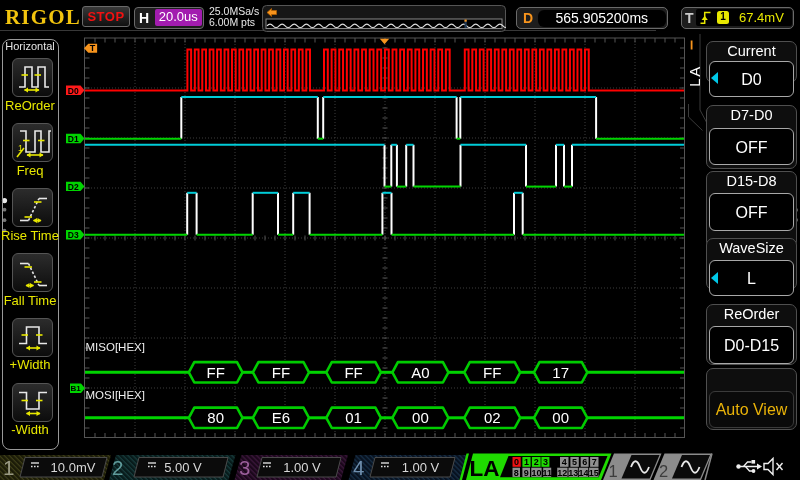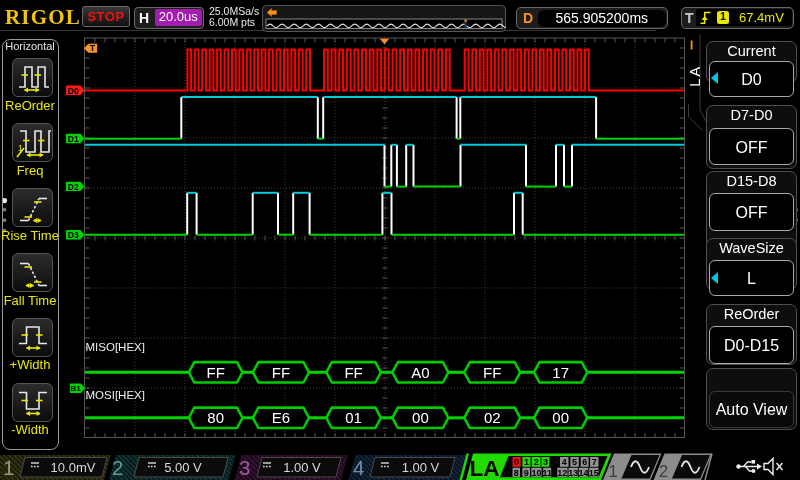--- a/index.html
+++ b/index.html
@@ -29,21 +29,21 @@
 .lbtn{position:absolute;left:12px;width:41px;height:39px;border:1px solid #555;border-radius:6px;
  background:linear-gradient(#2c2c2c,#0c0c0c);z-index:7}
 .llbl{position:absolute;left:0;width:60px;text-align:center;color:#e8e800;font-size:13px;z-index:7;white-space:nowrap}
 
 .latab{position:absolute;left:681px;top:62px;width:28px;height:28px;line-height:28px;color:#fff;font-size:15px;
  transform:rotate(-90deg);transform-origin:center;text-align:center;z-index:8;letter-spacing:1.5px}
 .mitem{position:absolute;left:706px;width:91px;border:1px solid #4f4f4f;border-radius:7px;background:#0e0e0e;z-index:8}
 .milab{position:absolute;top:1px;left:0;width:100%;text-align:center;color:#fff;font-size:14.5px}
 .mibtn{position:absolute;left:2px;right:2px;background:#000;border:1.5px solid #a8a8a8;border-radius:6px;
  color:#fff;font-size:16px;text-align:center}
-.mibtn.dis{border:1.5px solid #3a3a3a;color:#ffffff;background:#0a0a0a}
+.mibtn.dis{border:1.5px solid #3a3a3a;color:#eab308;background:#0a0a0a}
 .ctri{position:absolute;left:4px;width:0;height:0;border-top:6.5px solid transparent;border-bottom:6.5px solid transparent;border-right:7.5px solid #00c8e8}
 #bbar{position:absolute;left:0;top:450px;z-index:9}
 </style></head>
 <body>
 
 <div class="topbar">
  <div class="rigol">RIGOL</div>
  <div class="stopbtn">STOP</div>
  <div class="hblk">
       <span class="hletter">H</span>

